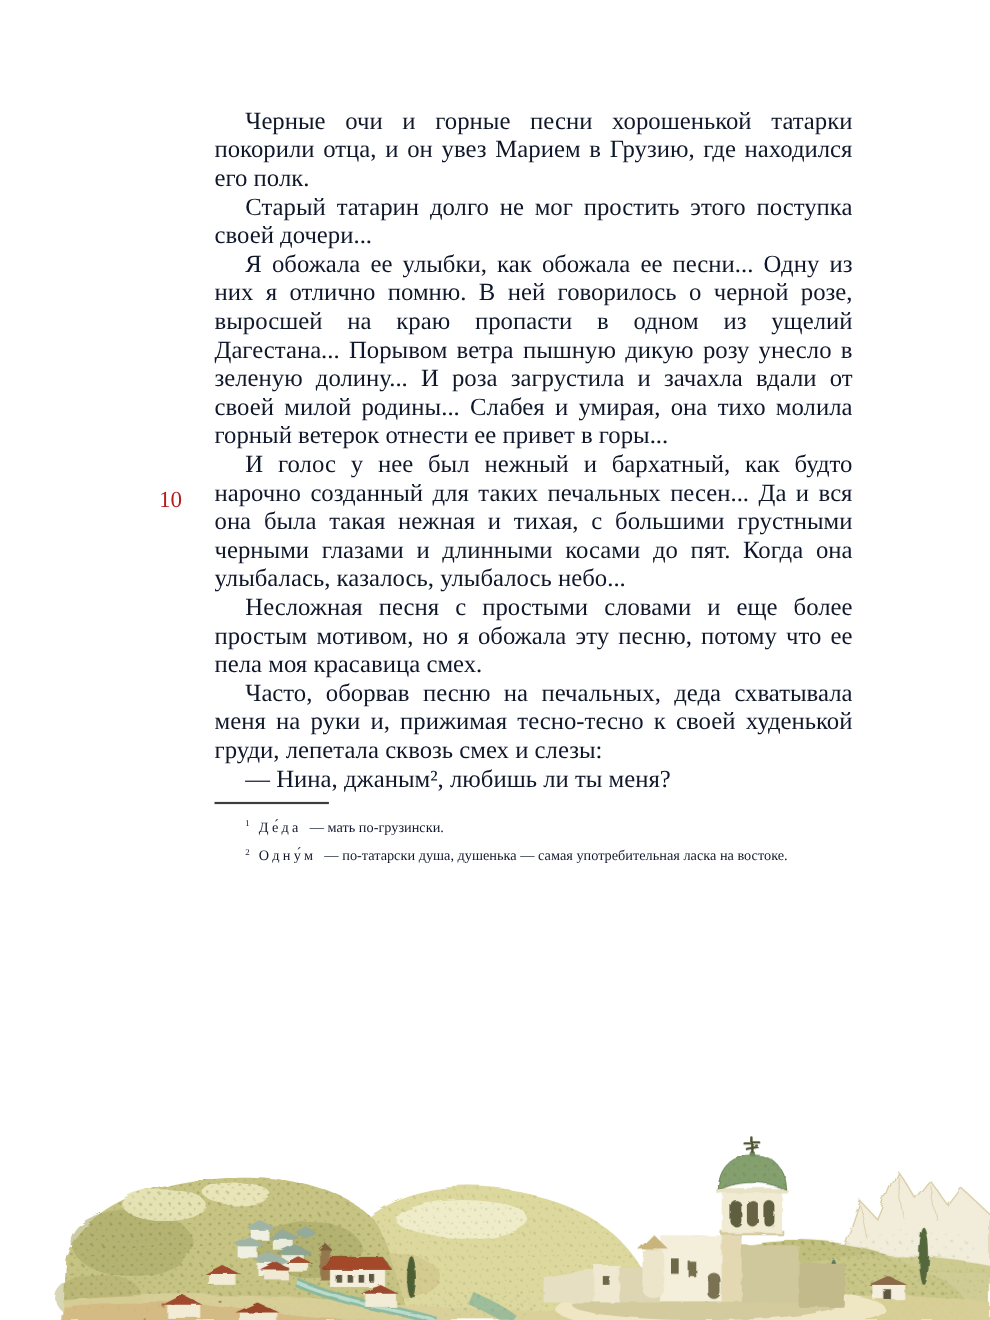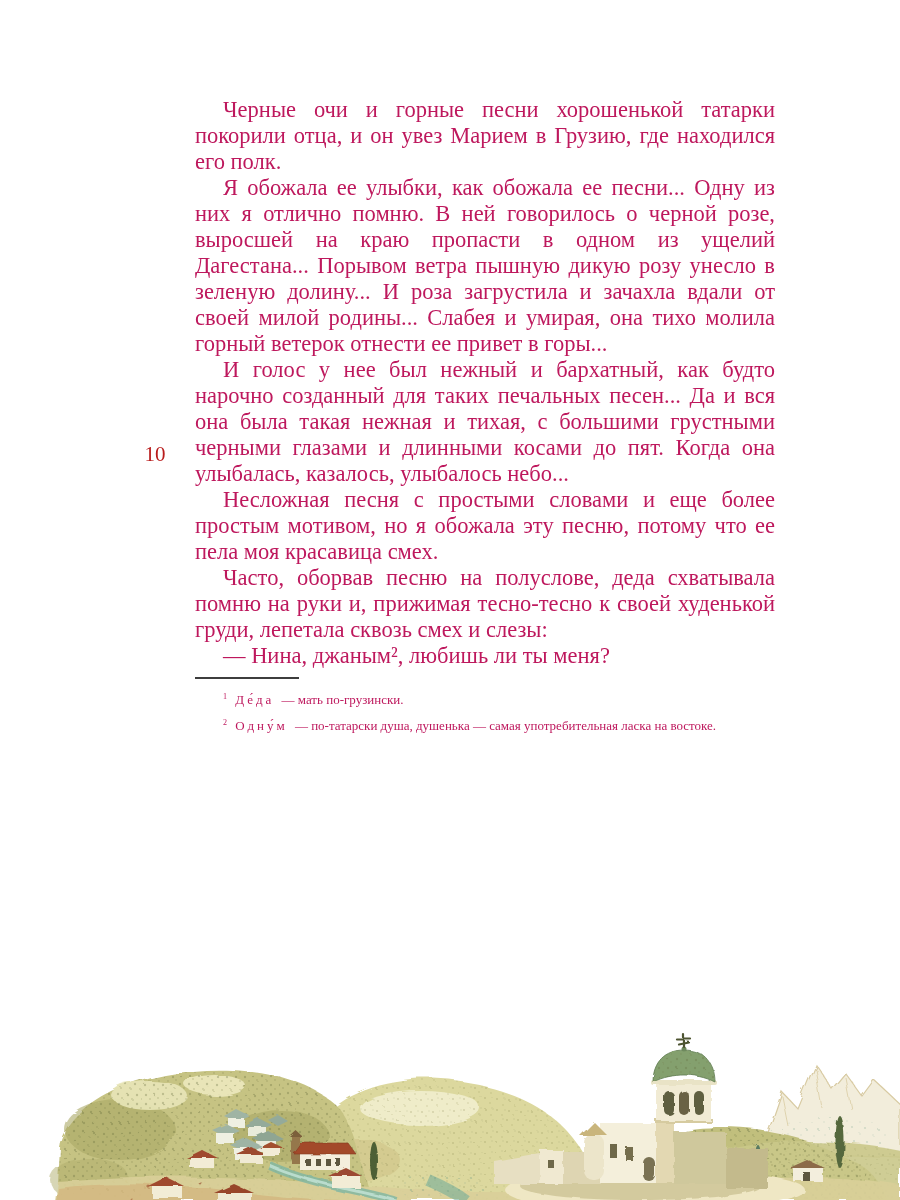--- a/index.html
+++ b/index.html
@@ -13,21 +13,21 @@
   .folio{
     position:absolute;
     left:138px;top:442px;width:34px;
     text-align:center;
     font-size:21px;
     color:#b91c1c;
   }
   .text-col{
     position:absolute;
     left:195px;top:97px;width:580px;
-    color:#be185d;
+    color:#0f172a;
   }
   .body-text p{
     margin:0;
     font-size:22.5px;
     line-height:26px;
     text-align:justify;
     text-indent:28px;
   }
   .footnotes{margin-top:8px;}
   .fn-rule{
@@ -58,24 +58,25 @@
 </head>
 <body>
 
 <div class="page">
 
   <div class="folio">10</div>
 
   <div class="text-col">
     <div class="body-text">
       <p>Черные очи и горные песни хорошенькой татарки покорили отца, и он увез Марием в Грузию, где находился его полк.</p>
+      <p>Старый татарин долго не мог простить этого поступка своей дочери...</p>
       <p>Я обожала ее улыбки, как обожала ее песни... Одну из них я отлично помню. В ней говорилось о черной розе, выросшей на краю пропасти в одном из ущелий Дагестана... Порывом ветра пышную дикую розу унесло в зеленую долину... И роза загрустила и зачахла вдали от своей милой родины... Слабея и умирая, она тихо молила горный ветерок отнести ее привет в горы...</p>
       <p>И голос у нее был нежный и бархатный, как будто нарочно созданный для таких печальных песен... Да и вся она была такая нежная и тихая, с большими грустными черными глазами и длинными косами до пят. Когда она улыбалась, казалось, улыбалось небо...</p>
       <p>Несложная песня с простыми словами и еще более простым мотивом, но я обожала эту песню, потому что ее пела моя красавица смех.</p>
-      <p>Часто, оборвав песню на полуслове, деда схватывала помню на руки и, прижимая тесно-тесно к своей худенькой груди, лепетала сквозь смех и слезы:</p>
+      <p>Часто, оборвав песню на печальных, деда схватывала меня на руки и, прижимая тесно-тесно к своей худенькой груди, лепетала сквозь смех и слезы:</p>
       <p>— Нина, джаным², любишь ли ты меня?</p>
     </div>
 
     <div class="footnotes">
       <div class="fn-rule"></div>
       <p class="footnote">
         <span class="fn-marker">1</span>
         <span class="fn-term">Де́да</span>
         <span>— мать по-грузински.</span>
       </p>

